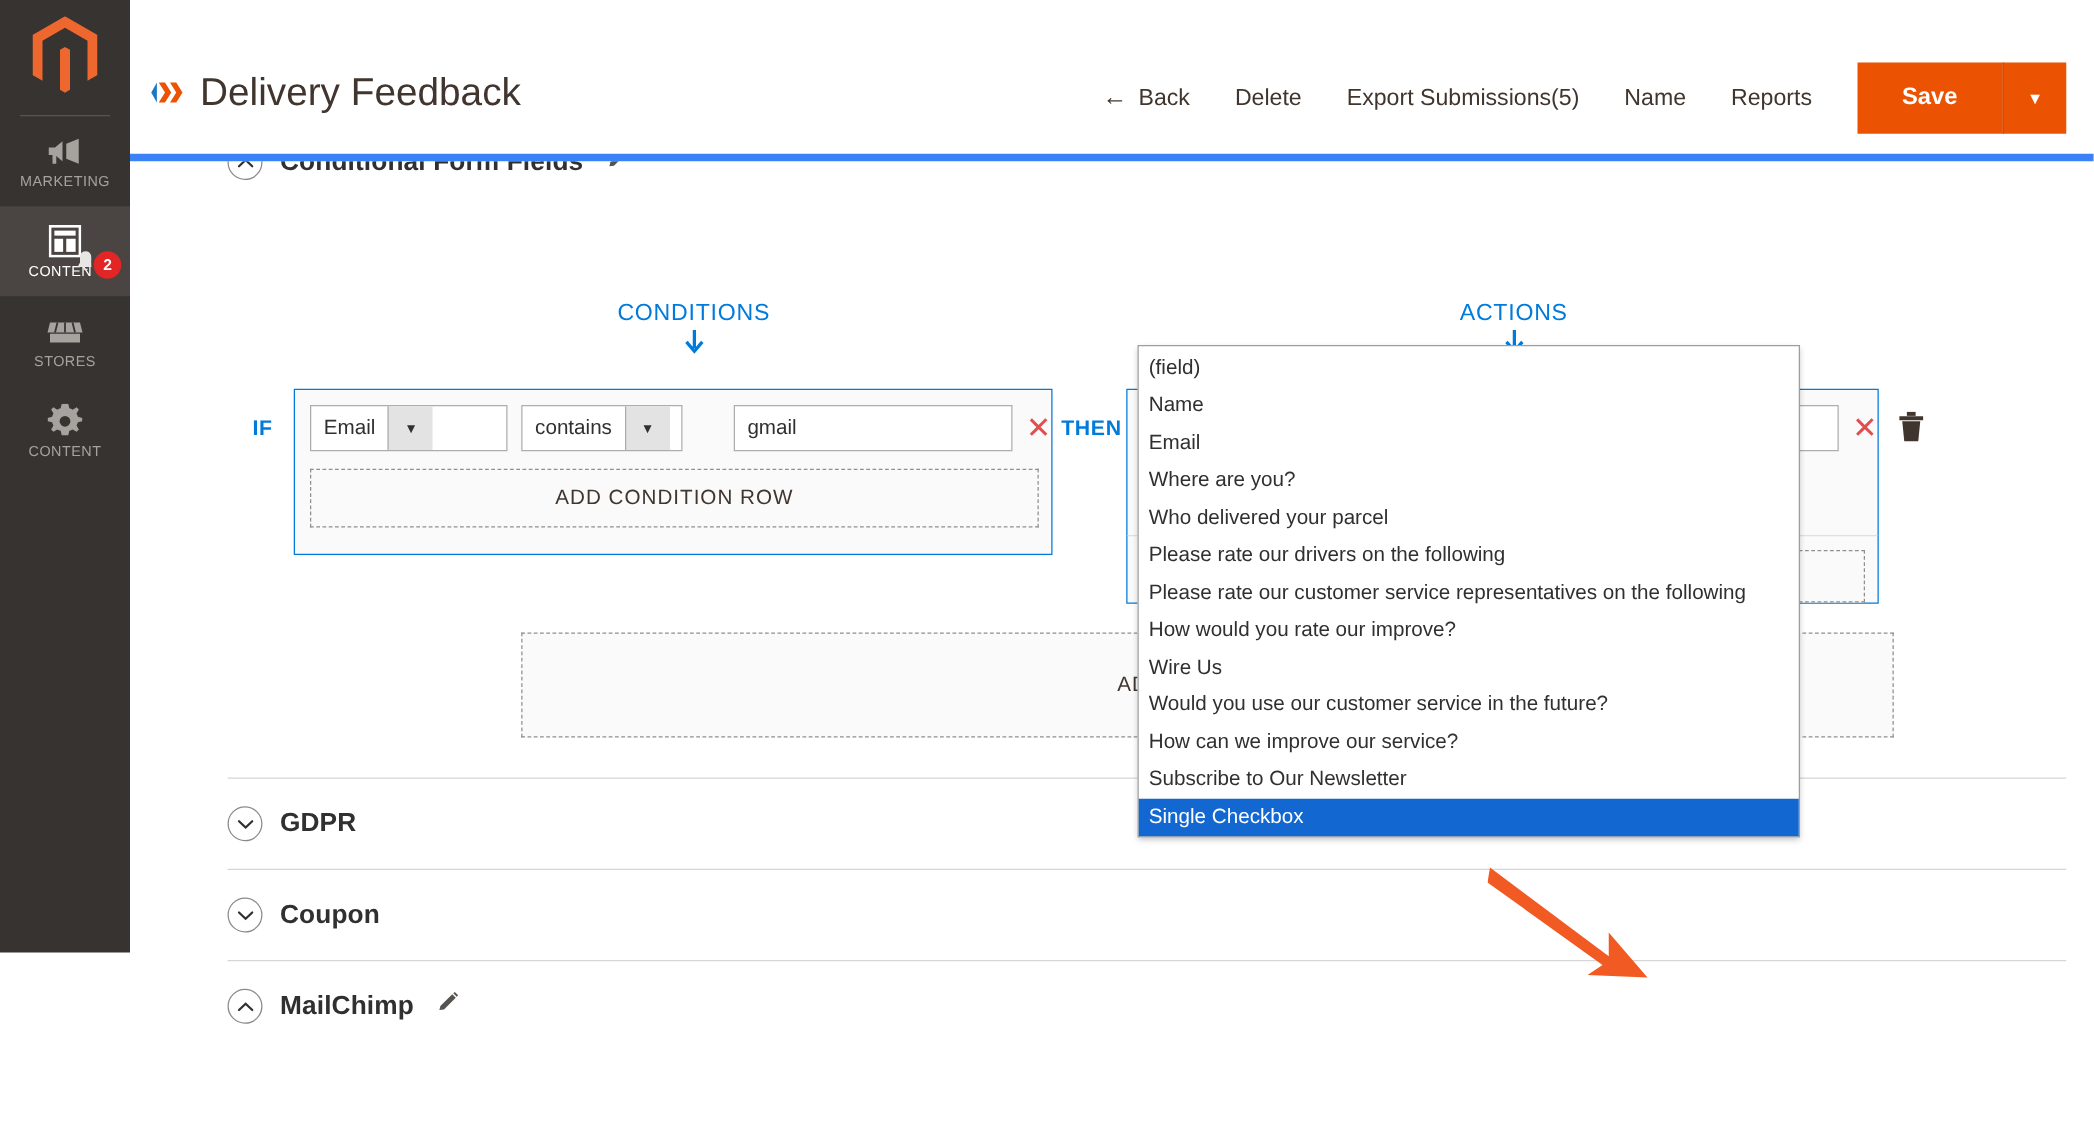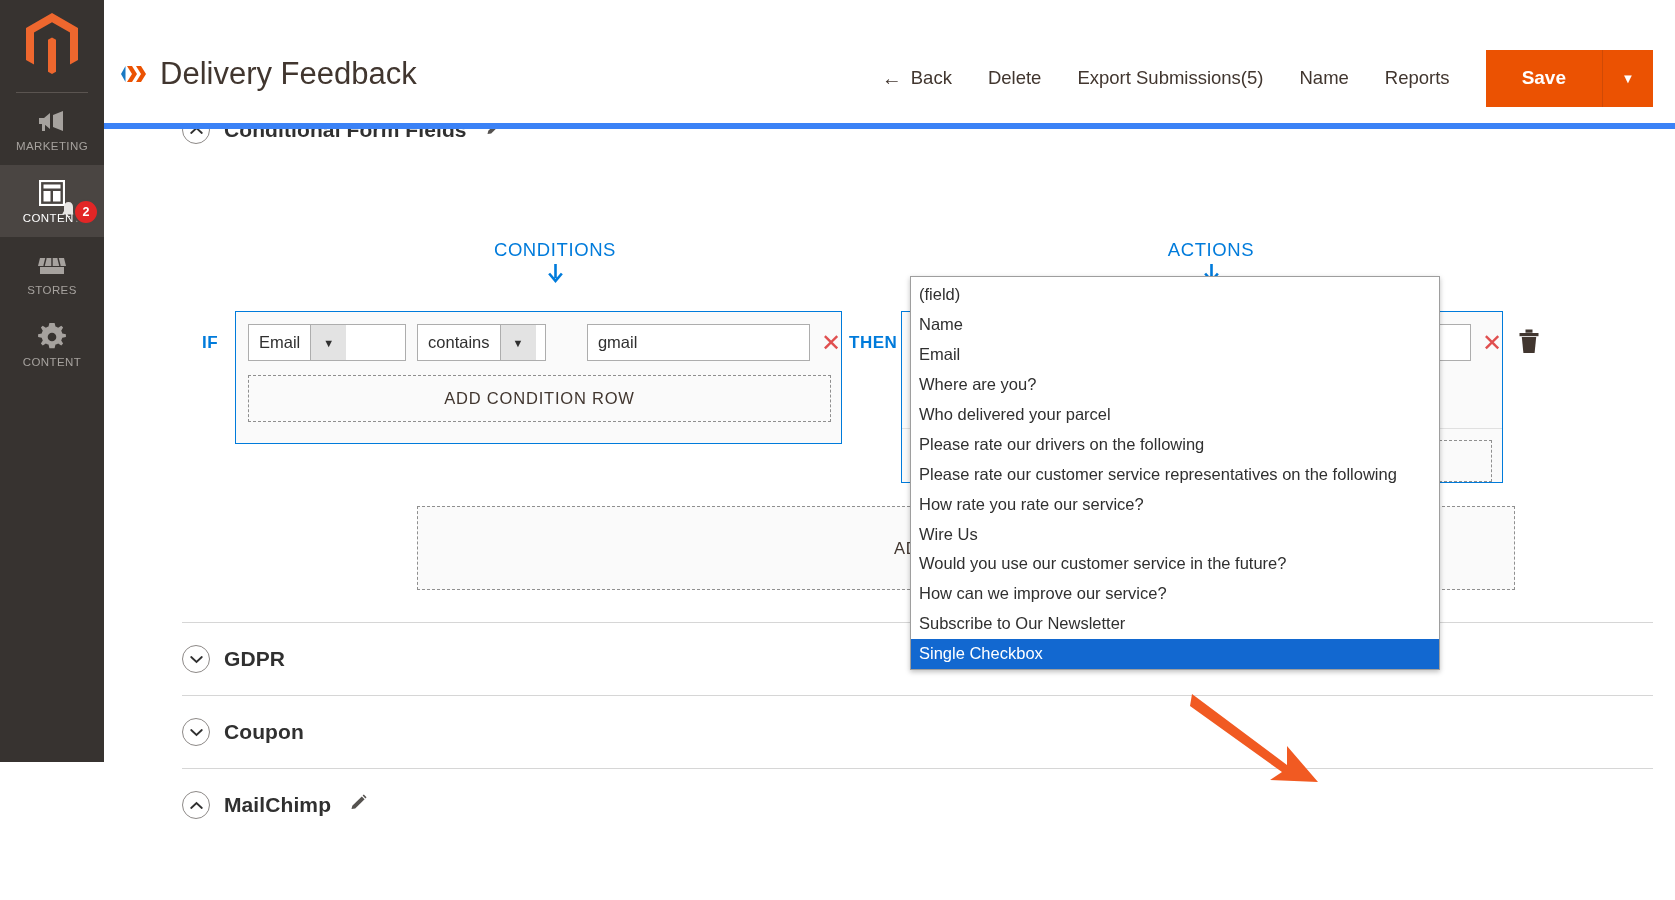--- a/index.html
+++ b/index.html
@@ -634,21 +634,21 @@
   </div>
 
   <div id="field-dropdown">
     <div class="dd-item">(field)</div>
     <div class="dd-item">Name</div>
     <div class="dd-item">Email</div>
     <div class="dd-item">Where are you?</div>
     <div class="dd-item">Who delivered your parcel</div>
     <div class="dd-item">Please rate our drivers on the following</div>
     <div class="dd-item">Please rate our customer service representatives on the following</div>
-    <div class="dd-item">How rate you rate our service?</div>
+    <div class="dd-item">How would you rate our improve?</div>
     <div class="dd-item">Wire Us</div>
     <div class="dd-item">Would you use our customer service in the future?</div>
     <div class="dd-item">How can we improve our service?</div>
     <div class="dd-item">Subscribe to Our Newsletter</div>
     <div class="dd-item selected">Single Checkbox</div>
   </div>
 
 </div>
 
 <div id="annot-arrow">

